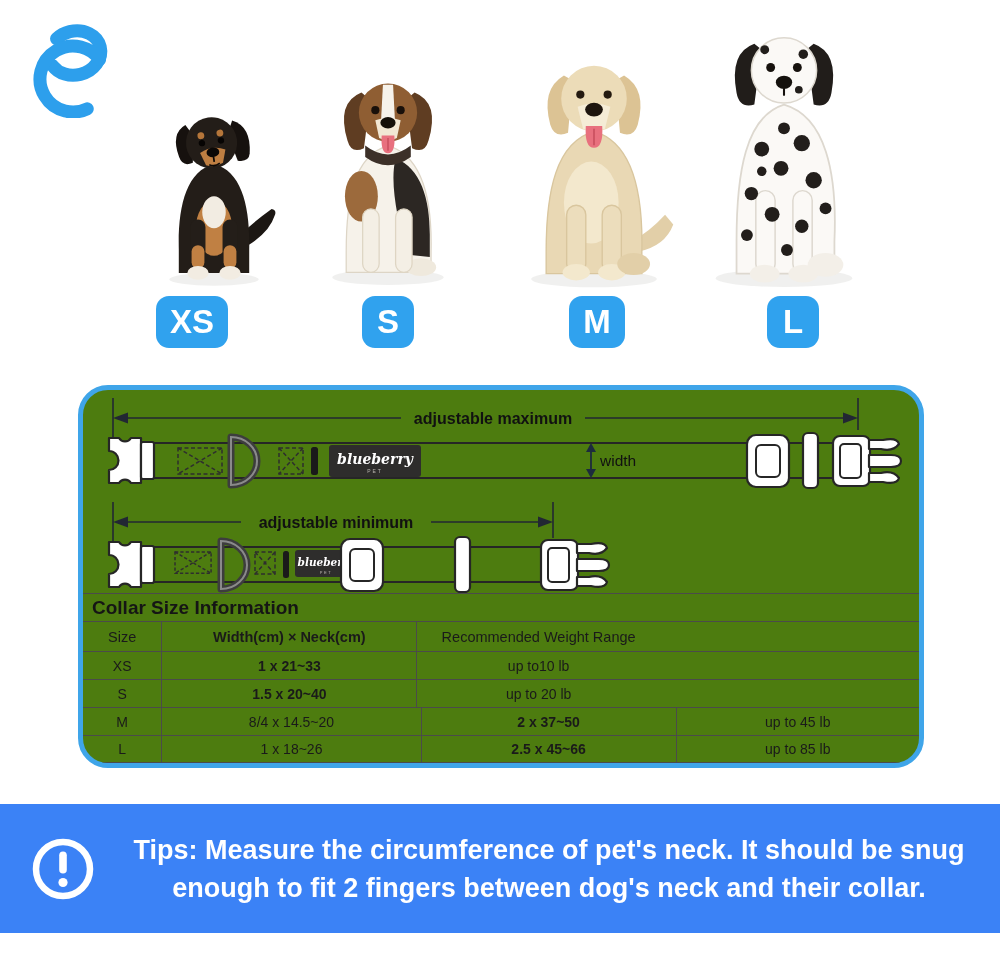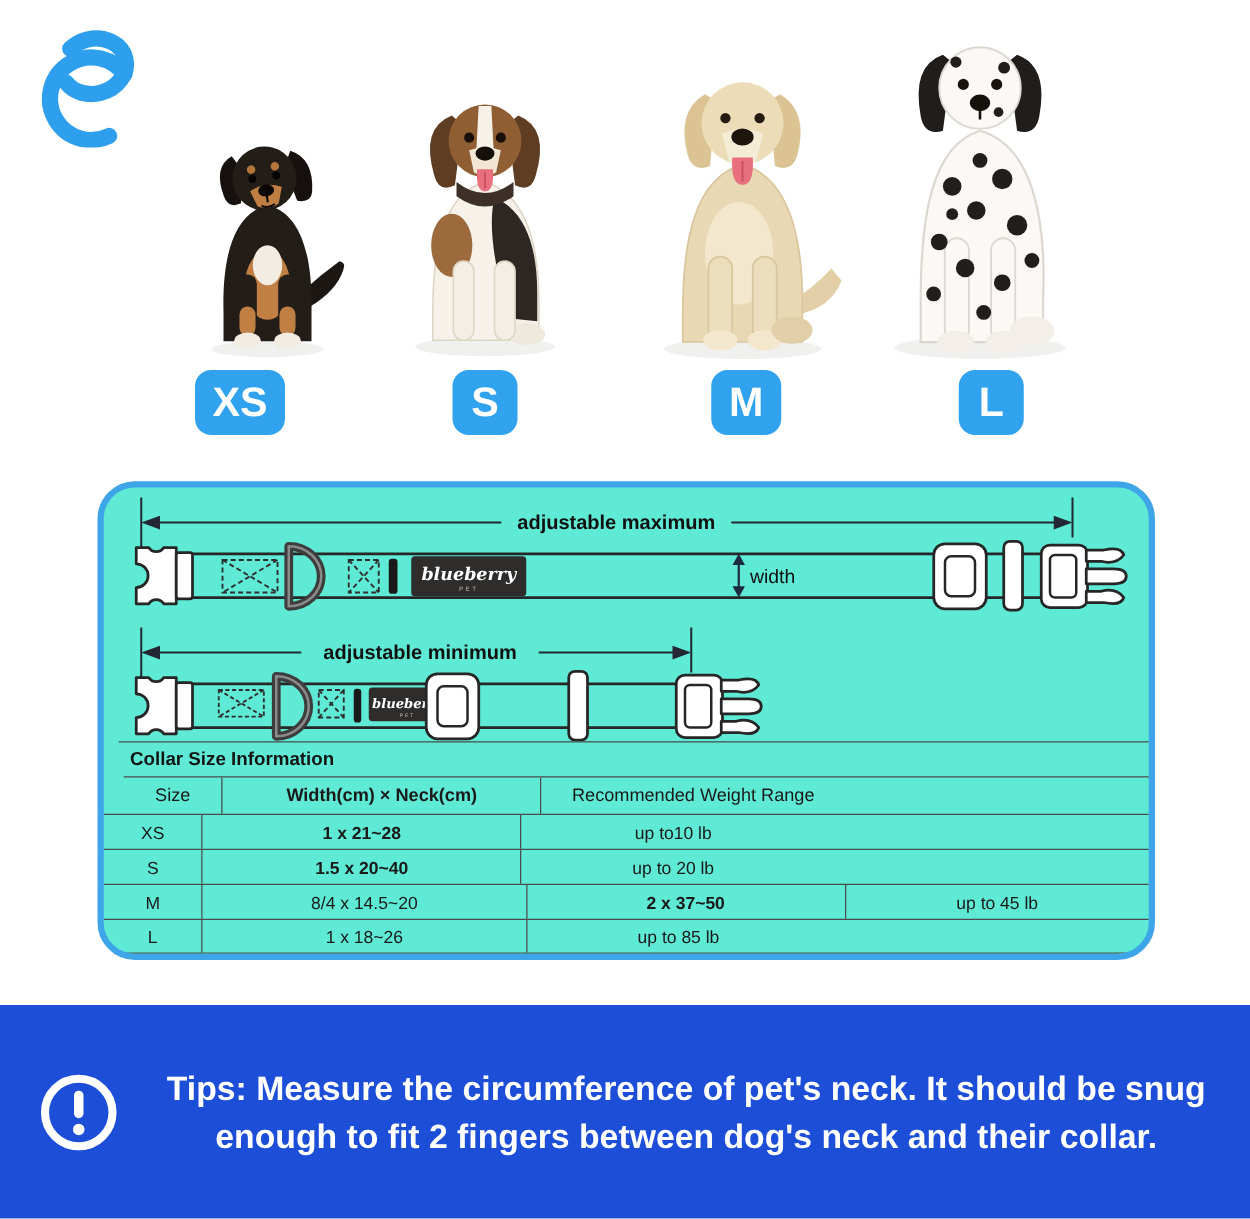--- a/index.html
+++ b/index.html
@@ -6,36 +6,36 @@
   #stage{position:relative;width:1000px;height:975px;background:#ffffff;overflow:hidden;
          font-family:"Liberation Sans",sans-serif;}
   .abs{position:absolute;}
   
   .badge{position:absolute;height:52px;background:#30A2EE;border-radius:13px;color:#fff;
          display:flex;align-items:center;justify-content:center;
          font-weight:bold;font-size:33px;letter-spacing:0;}
   
   .info-box{position:absolute;left:78px;top:385px;width:846px;height:383px;
             border:5px solid #3FA5E9;border-radius:30px;box-sizing:border-box;
-            background:#5eead4;overflow:hidden;}
+            background:#4d7c0f;overflow:hidden;}
   .collar-svg{position:absolute;left:0;top:0;width:836px;height:203px;}
   .table-area{position:absolute;left:0;top:203px;width:836px;height:170px;}
   .table-title{height:28px;border-top:1.5px solid #4b4b4b;display:flex;align-items:center;
-               padding-left:9px;font-size:15px;font-weight:600;color:#151515;box-sizing:border-box;margin-left:12px;}
+               padding-left:9px;font-size:19px;font-weight:600;color:#151515;box-sizing:border-box;}
   .srow{display:flex;width:100%;border-top:1.5px solid #4b4b4b;box-sizing:border-box;color:#1a1a1a;}
-  .srow.header{height:30px;font-size:14.5px;margin-left:16px;}
+  .srow.header{height:30px;font-size:14.5px;}
   .srow.datarow{height:28px;font-size:14px;}
   .srow:last-child{border-bottom:1.5px solid #4b4b4b;}
   .cell{display:flex;align-items:center;justify-content:center;box-sizing:border-box;}
   .c0{width:9.5%;border-right:1.5px solid #4b4b4b;}
   .c1{width:31%;border-right:1.5px solid #4b4b4b;}
   .c2{width:30.5%;border-right:1.5px solid #4b4b4b;font-weight:bold;}
   .c3{width:29%;}
   
-  .banner{position:absolute;left:0;top:804px;width:1000px;height:171px;background:#1d4ed8;
+  .banner{position:absolute;left:0;top:804px;width:1000px;height:129px;background:#3b82f6;
           display:flex;align-items:center;box-sizing:border-box;padding:0 14px 0 30px;}
   .banner-icon{width:66px;height:66px;flex:0 0 66px;margin-right:16px;}
   .banner-text{flex:1;text-align:center;color:#fff;font-weight:bold;font-size:27px;line-height:38px;}
   svg text{font-family:"Liberation Sans",sans-serif;}
   .scripty{font-family:"DejaVu Serif",serif;font-style:italic;font-weight:bold;}
 </style>
 </head>
 <body>
 
 <div id="stage">
@@ -281,37 +281,38 @@
 
     <div class="table-area">
       <div class="table-title">Collar Size Information</div>
       <div class="srow header">
         <div class="cell c0">Size</div>
         <div class="cell c2">Width(cm) × Neck(cm)</div>
         <div class="cell c3">Recommended Weight Range</div>
       </div>
       <div class="srow datarow">
         <div class="cell c0">XS</div>
-        <div class="cell c2">1 x 21~28</div>
+        <div class="cell c2">1 x 21~33</div>
         <div class="cell c3">up to10 lb</div>
       </div>
       <div class="srow datarow">
         <div class="cell c0">S</div>
         <div class="cell c2">1.5 x 20~40</div>
         <div class="cell c3">up to 20 lb</div>
       </div>
       <div class="srow datarow">
         <div class="cell c0">M</div>
         <div class="cell c1">8/4 x 14.5~20</div>
         <div class="cell c2">2 x 37~50</div>
         <div class="cell c3">up to 45 lb</div>
       </div>
       <div class="srow datarow">
         <div class="cell c0">L</div>
         <div class="cell c1">1 x 18~26</div>
+        <div class="cell c2">2.5 x 45~66</div>
         <div class="cell c3">up to 85 lb</div>
       </div>
     </div>
   </div>
 
   <div class="banner">
     <svg class="banner-icon" viewBox="0 0 66 66">
       <circle cx="33" cy="33" r="27" fill="none" stroke="#fff" stroke-width="6.5"></circle>
       <rect x="29.2" y="15.5" width="7.6" height="22" rx="3.8" fill="#fff"></rect>
       <circle cx="33" cy="46.5" r="4.6" fill="#fff"></circle>

